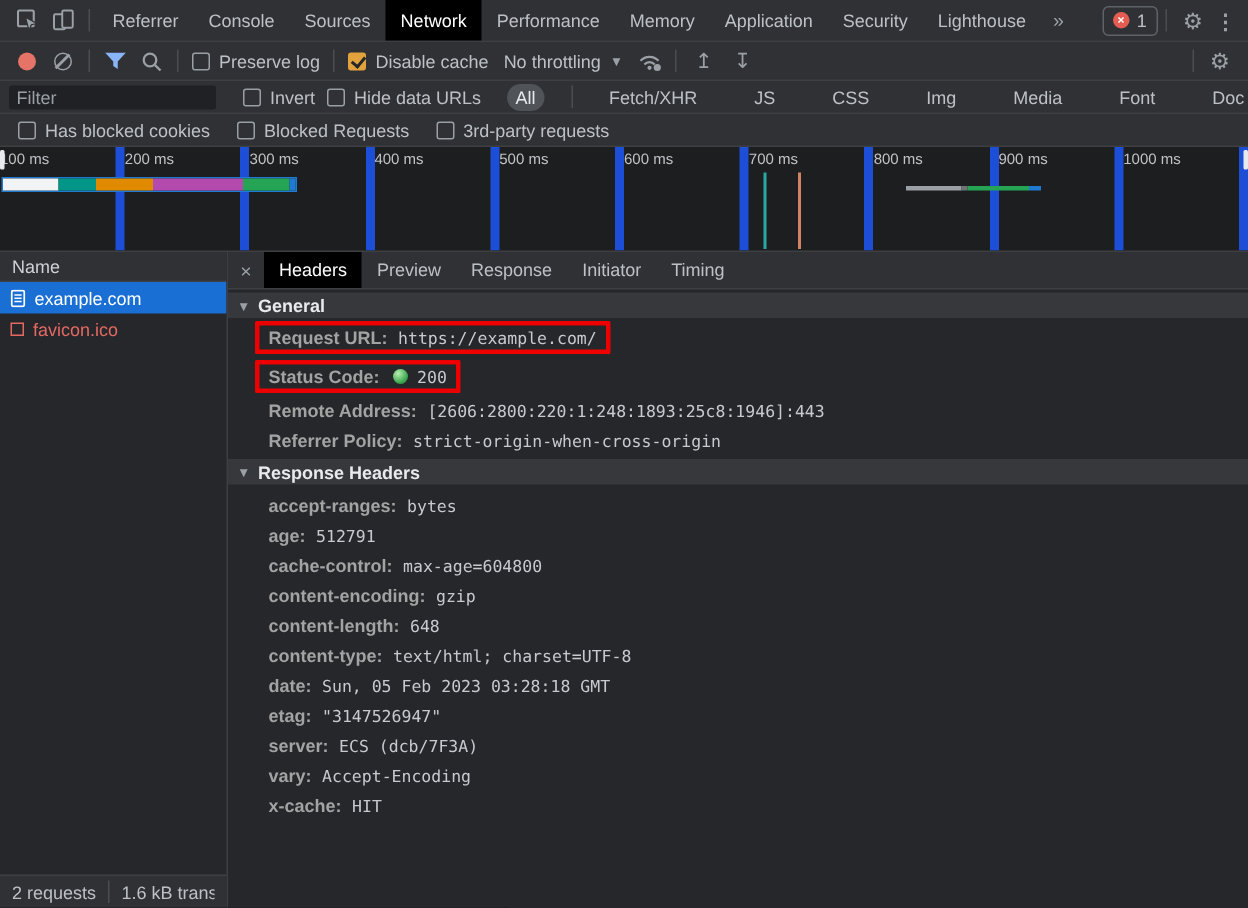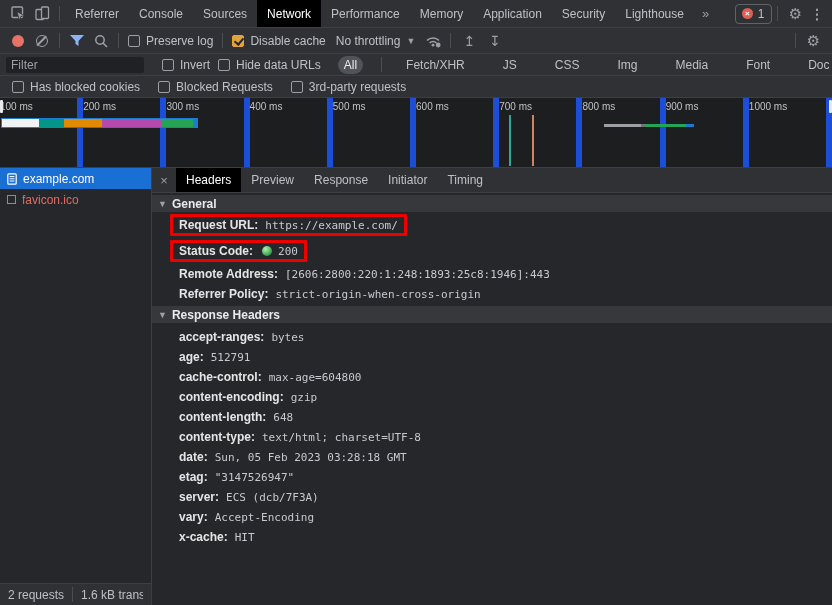--- a/index.html
+++ b/index.html
@@ -73,21 +73,21 @@
   .close-x{width:24px;height:100%;display:flex;align-items:center;justify-content:center;
            color:#9aa0a6;font-size:13px}
   .dtab{height:100%;display:flex;align-items:center;padding:0 10px;color:#bdc1c6}
   .dtab.active{background:#000;color:#fff}
   .dbody{flex:1;overflow:hidden}
   .sec-hdr{height:17px;display:flex;align-items:center;gap:5px;background:#37383c;
            padding-left:6px;font-weight:bold;color:#e8eaed}
   .disc{font-size:9px;color:#9aa0a6}
   .kv{height:20px;display:flex;align-items:center;padding-left:27px;white-space:nowrap}
   .kv.tall{height:26px}
-  .kv-label{font-weight:bold;color:#e5e5e5;margin-right:7px}
+  .kv-label{font-weight:bold;color:#a3a3a3;margin-right:7px}
   .kv-val{font-family:"DejaVu Sans Mono",monospace;font-size:11px;color:#c6c9ce}
   .red-box{display:inline-flex;align-items:center;border:3px solid var(--highlight-red);
            border-radius:1px;padding:0 6px;margin-left:-9px;height:22px}
   .green-dot{width:10px;height:10px;border-radius:50%;flex:none;margin:0 6px 0 2px;
              background:radial-gradient(circle at 35% 30%, var(--status-green-a), var(--status-green-b) 72%)}
   .gap4{height:4px}.gap2{height:2px}
   svg{display:block}
 </style>
 </head>
 <body>
@@ -238,20 +238,21 @@
     <span style="width:37px;background:var(--wf-gray)"></span>
     <span style="width:4px;background:var(--wf-dimgray)"></span>
     <span style="width:41px;background:var(--wf-green)"></span>
     <span style="width:8px;background:var(--wf-blue)"></span>
   </div>
 </div>
 
 <div class="main">
 
   <div class="left">
+    <div class="name-hdr">Name</div>
     <div class="name-list">
       <div class="req-row selected">
         <svg width="10" height="12" viewBox="0 0 10 12">
             <rect x="0.8" y="0.8" width="8.4" height="10.4" rx="1" fill="none" stroke="#fff" stroke-width="1.2"></rect>
             <line x1="2.6" y1="3.6" x2="7.4" y2="3.6" stroke="#fff" stroke-width="1"></line>
             <line x1="2.6" y1="5.8" x2="7.4" y2="5.8" stroke="#fff" stroke-width="1"></line>
             <line x1="2.6" y1="8" x2="7.4" y2="8" stroke="#fff" stroke-width="1"></line>
           </svg>
         <span>example.com</span>
       </div>

